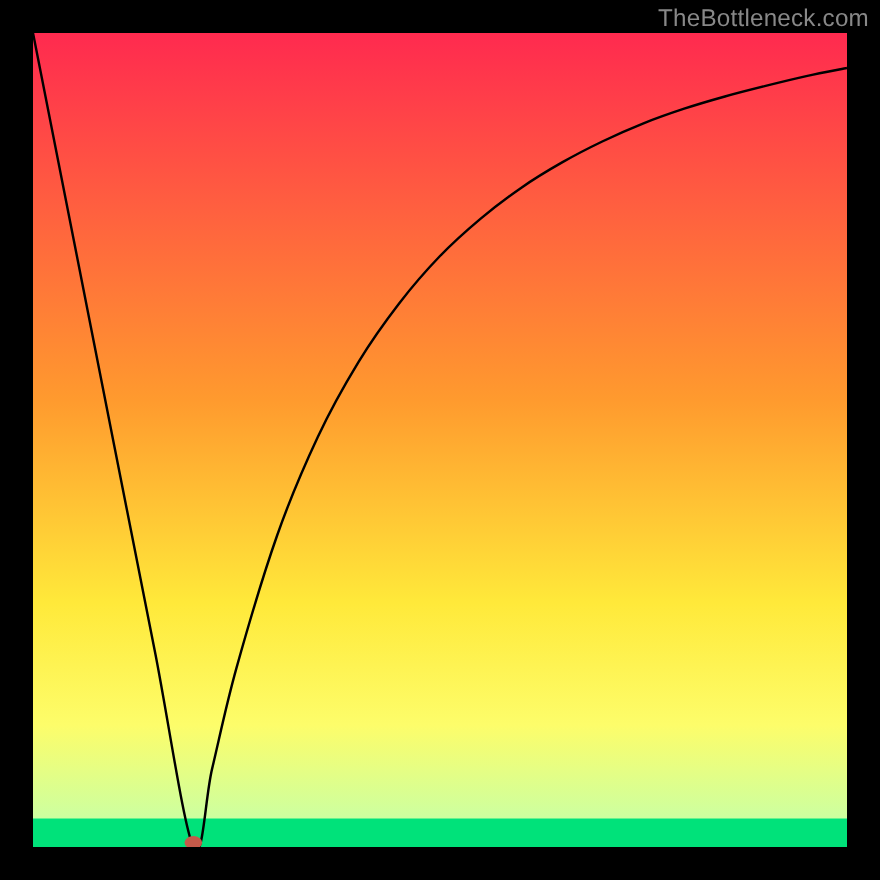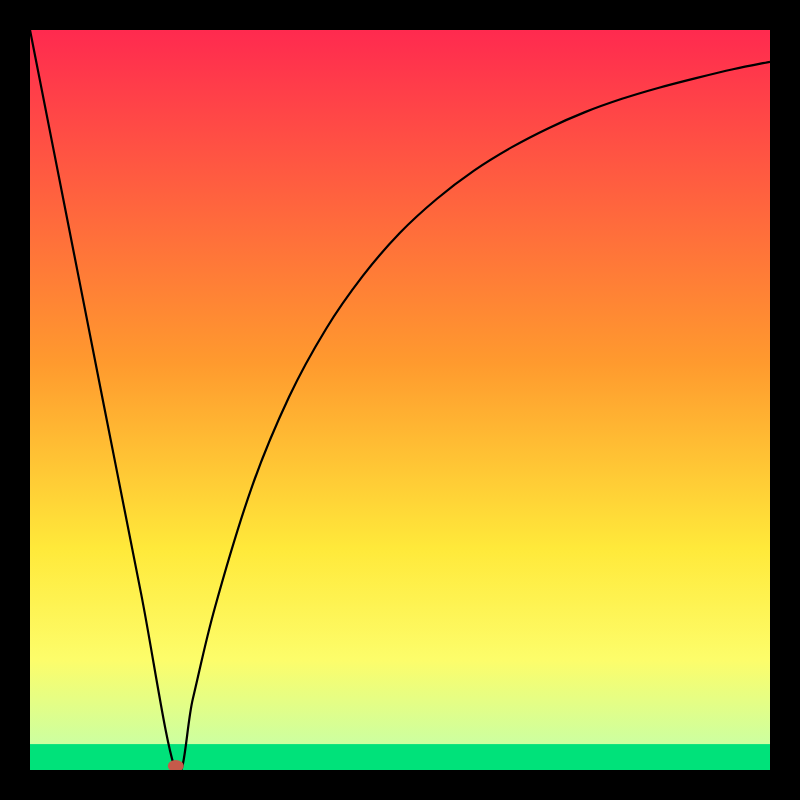--- a/index.html
+++ b/index.html
@@ -34,20 +34,21 @@
     font-size: 22px;
     font-weight: 500;
     letter-spacing: 0.2px;
   }
   svg { display: block; }
 </style>
 </head>
 <body>
 
 <div class="frame">
+  <div class="watermark">TheBottleneck.com</div>
   <div class="plot">
     <svg id="chart-svg" width="740" height="740" viewBox="0 0 740 740">
       <defs>
         <linearGradient id="bg-grad" x1="0" y1="0" x2="0" y2="1">
             <stop offset="0%" stop-color="#ff2a4f"></stop>
             <stop offset="45%" stop-color="#ff9a2e"></stop>
             <stop offset="70%" stop-color="#ffe93a"></stop>
             <stop offset="85%" stop-color="#fdfd6a"></stop>
             <stop offset="96.5%" stop-color="#ccffa0"></stop>
             <stop offset="100%" stop-color="#00e27a"></stop>

